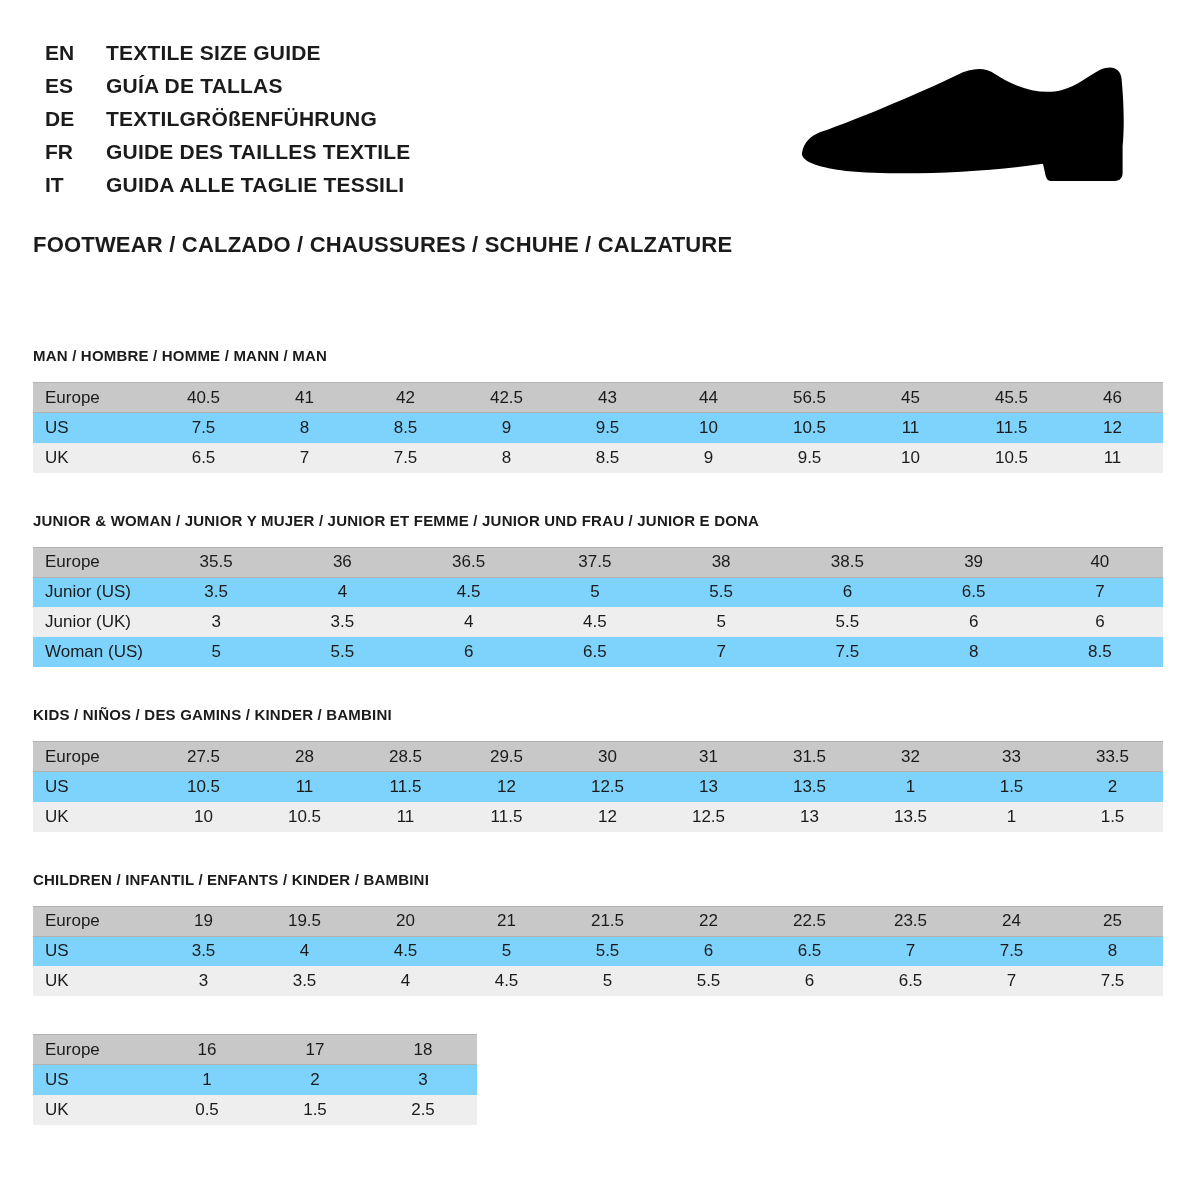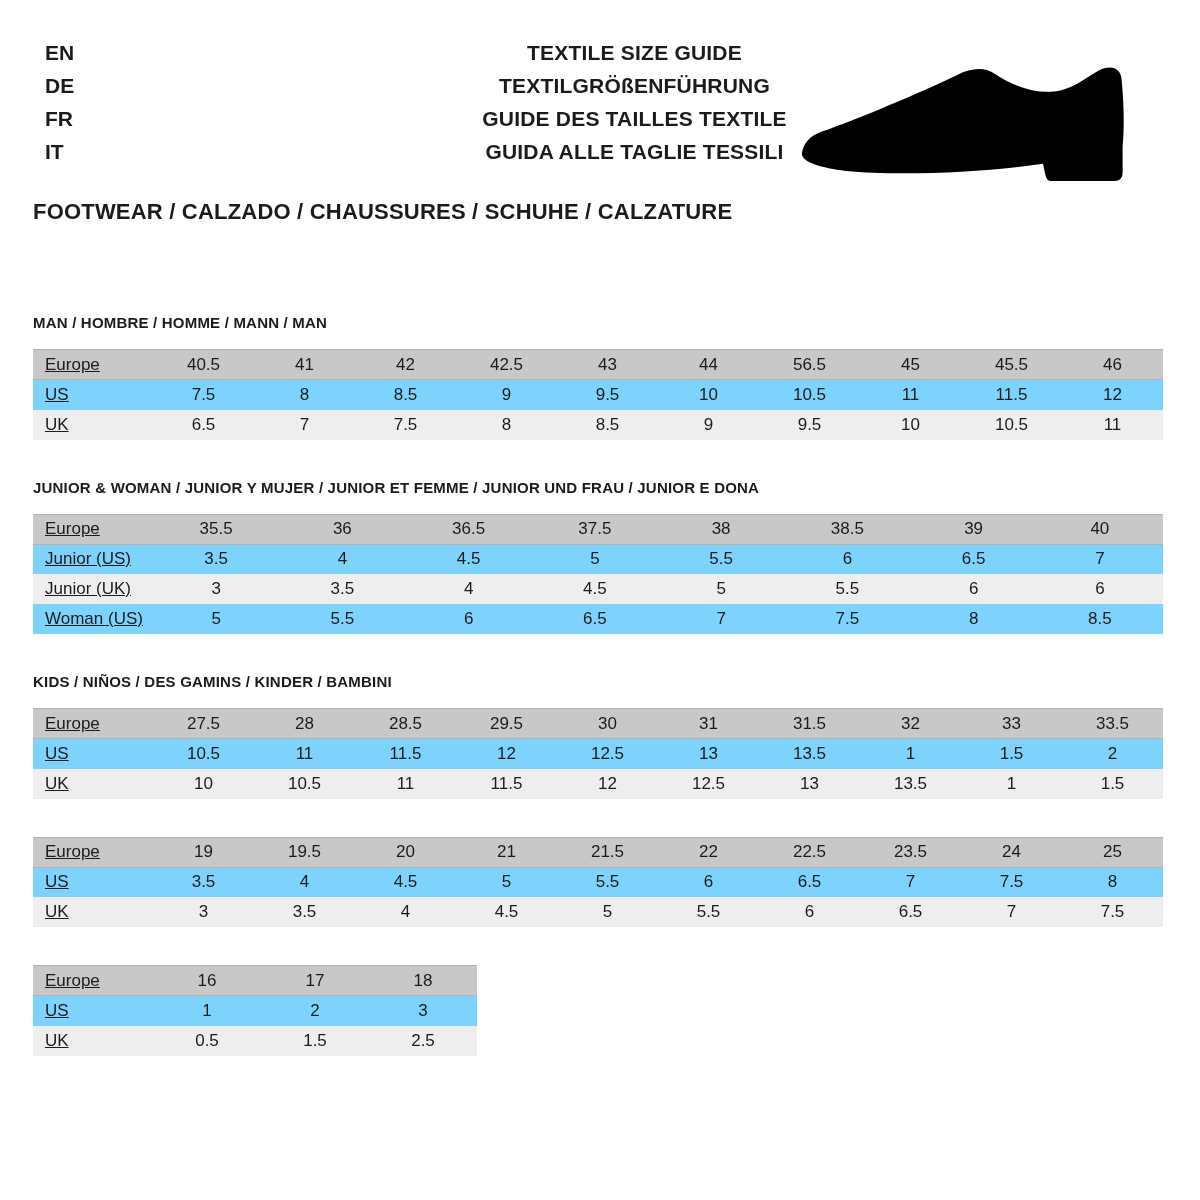--- a/index.html
+++ b/index.html
@@ -17,56 +17,60 @@
     position:relative;
     width:1200px;height:1156px;
     padding:36px 37px 0 33px;
     overflow:hidden;
     background:var(--bg);
   }
   
   .lang-list{margin:0;}
   .lang-row{display:flex;height:33px;align-items:center;font-weight:bold;font-size:21px;line-height:33px;}
   .lang-code{width:73px;padding-left:12px;flex:0 0 auto;}
-  .lang-title{flex:1 1 auto;letter-spacing:.2px;text-align:center;}
+  .lang-title{flex:1 1 auto;letter-spacing:.2px;}
   
   .shoe{position:absolute;top:66px;right:58px;width:342px;height:124px;}
   .shoe svg{display:block;width:100%;height:100%;}
   
   .category{margin:31px 0 0 0;font-size:22px;font-weight:bold;line-height:26px;letter-spacing:.2px;}
   
   .size-section{margin-top:38px;}
   .size-section:first-child{margin-top:88px;}
   .section-title{margin:0 0 16px 0;font-size:15px;font-weight:bold;line-height:20px;letter-spacing:.2px;}
   table.size-table{
     border-collapse:collapse;table-layout:fixed;
     width:1130px;font-size:17px;color:var(--text);
   }
   table.size-table.narrow{width:444px;}
   .size-table td{height:30px;padding:0;text-align:center;vertical-align:middle;}
-  .size-table td.label-cell{text-align:left;padding-left:12px;text-decoration:underline;}
+  .size-table td.label-cell{text-align:left;padding-left:12px;}
   .size-table col.label-col{width:120px;}
   .size-table tr{background:#7dd3fc;}
   .size-table tr.header-row{
     background:var(--header-row);
     border-top:1px solid var(--header-row-border);
     border-bottom:1px solid var(--header-row-border);
   }
   .size-table tr:not(.header-row):nth-child(odd){background:var(--alt-row);}
 </style>
 </head>
 <body>
 
 <div class="page">
 
   <header>
     <div class="lang-list">
         <div class="lang-row">
           <span class="lang-code">EN</span>
           <span class="lang-title">TEXTILE SIZE GUIDE</span>
+        </div>
+        <div class="lang-row">
+          <span class="lang-code">ES</span>
+          <span class="lang-title">GUÍA DE TALLAS</span>
         </div>
         <div class="lang-row">
           <span class="lang-code">DE</span>
           <span class="lang-title">TEXTILGRÖßENFÜHRUNG</span>
         </div>
         <div class="lang-row">
           <span class="lang-code">FR</span>
           <span class="lang-title">GUIDE DES TAILLES TEXTILE</span>
         </div>
         <div class="lang-row">
@@ -274,20 +278,21 @@
               <td>12.5</td>
               <td>13</td>
               <td>13.5</td>
               <td>1</td>
               <td>1.5</td>
             </tr>
           </tbody>
         </table>
       </section>
       <section class="size-section">
+        <h2 class="section-title">CHILDREN / INFANTIL / ENFANTS / KINDER / BAMBINI</h2>
         <table class="size-table">
           <colgroup>
             <col class="label-col">
             <col>
             <col>
             <col>
             <col>
             <col>
             <col>
             <col>

